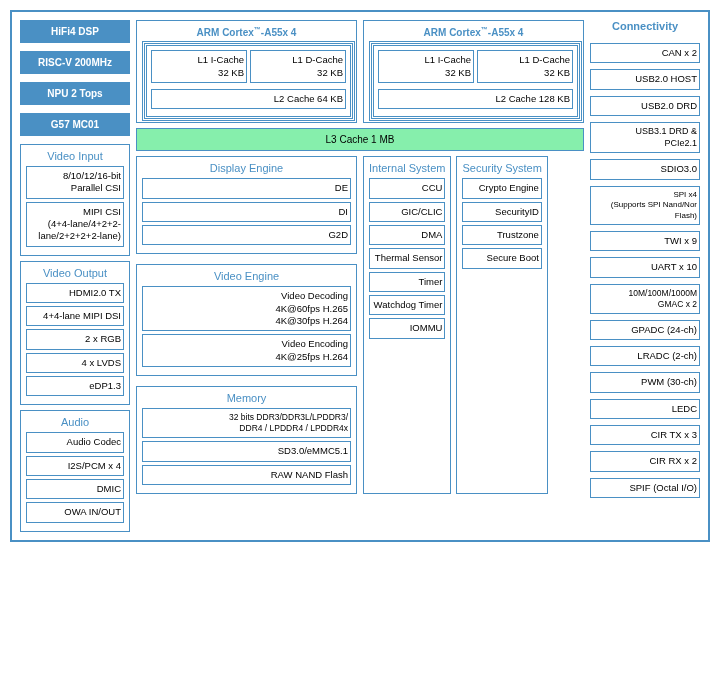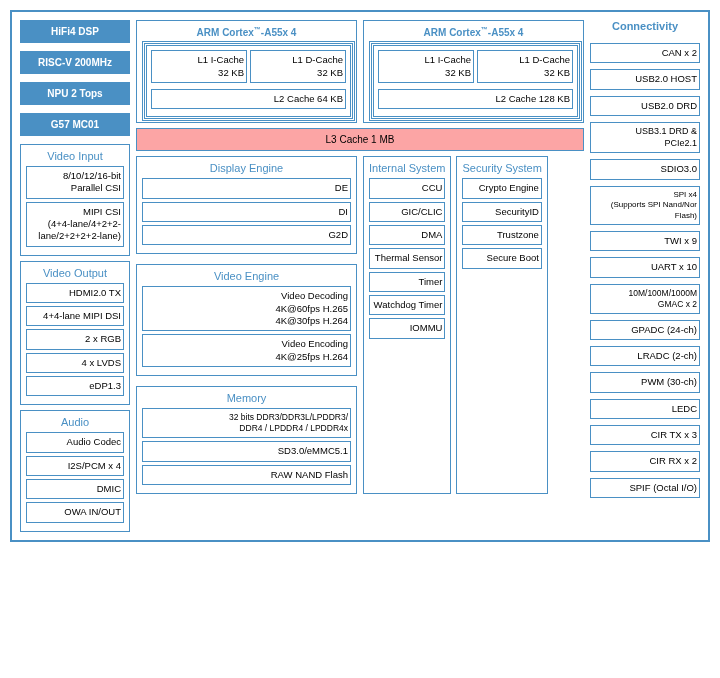--- a/index.html
+++ b/index.html
@@ -105,21 +105,21 @@
     .right-panels {
       display: flex;
       flex-direction: row;
       gap: 5px;
     }
     .l3-box {
       border: 1.5px solid #4a90c4;
       text-align: center;
       font-size: 10px;
       padding: 5px;
-      background: #fca5a5;
+      background: #86efac;
     }
     
     .right-col {
       display: flex;
       flex-direction: column;
       gap: 3px;
     }
     .tm { font-size: 7px; vertical-align: super; }
   </style>
 </head>

